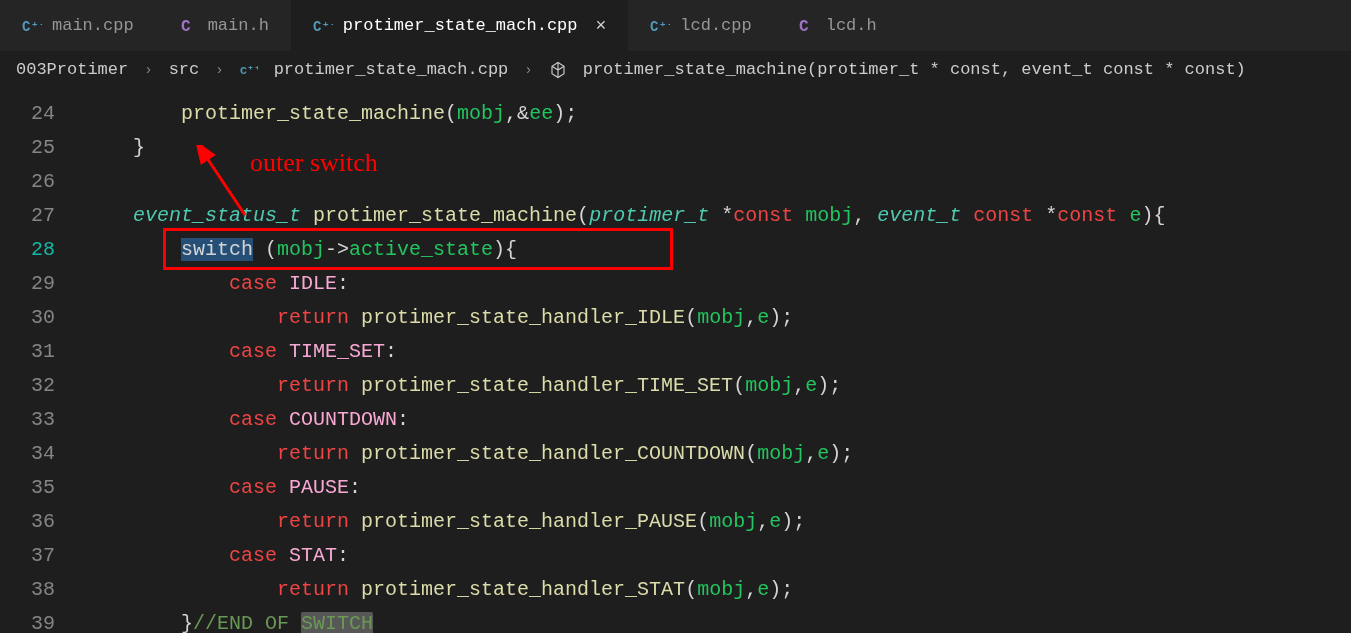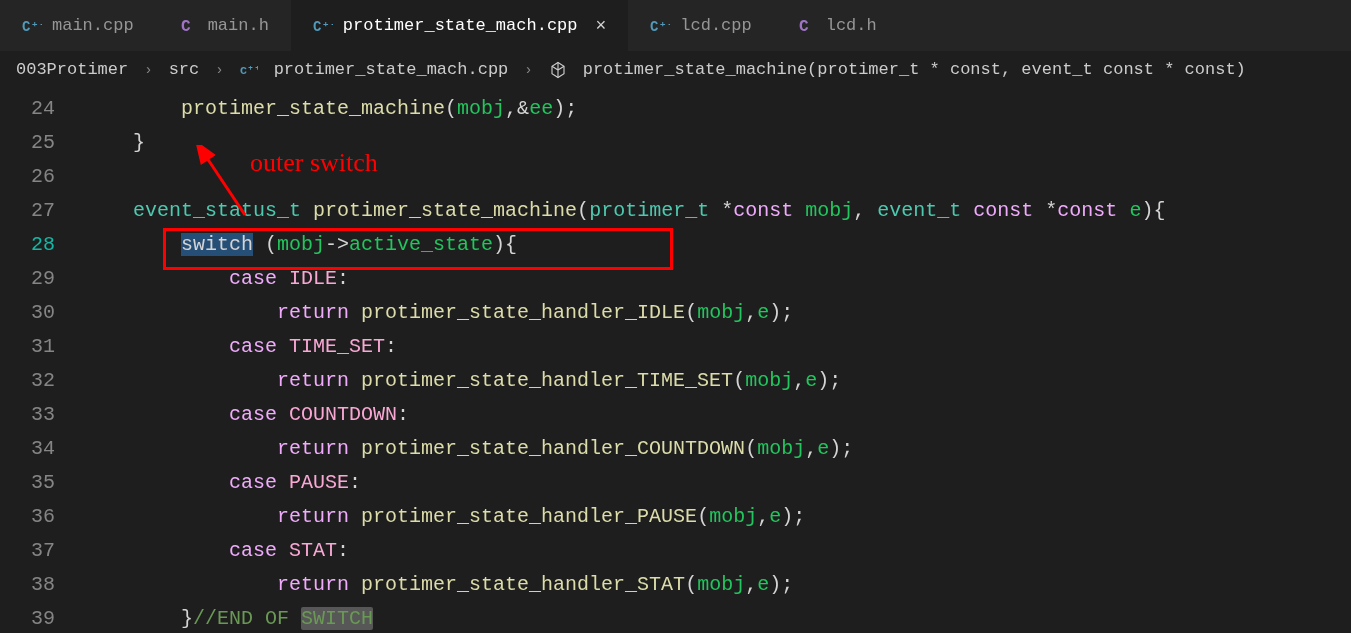--- a/index.html
+++ b/index.html
@@ -67,41 +67,41 @@
       display: inline-flex;
       align-items: center;
     }
     .editor {
       position: relative;
       padding: 4px 0;
     }
     .line {
       display: flex;
       height: 34px;
-      align-items: center;
+      align-items: flex-end;
       font-size: 20px;
       position: relative;
     }
     .line-number {
       width: 85px;
       text-align: right;
       padding-right: 30px;
       color: #858585;
       user-select: none;
       flex-shrink: 0;
     }
     .line-number.current {
       color: #14b8a6;
     }
     .code {
       white-space: pre;
       font-family: Consolas, 'Courier New', monospace;
     }
-    .kw { color: #f0abfc; }
-    .type { color: #4ec9b0; }
+    .kw { color: #ef4444; }
+    .type { color: #4ec9b0; font-style: italic; }
     .func { color: #dcdcaa; }
     .var { color: #22c55e; }
     .const { color: #f9a8d4; }
     .punct { color: #d4d4d4; }
     .op { color: #d4d4d4; }
     .comment { color: #6a9955; }
     .white { color: #d4d4d4; }
     .selected {
       background: #264f78;
       color: #d4d4d4;

